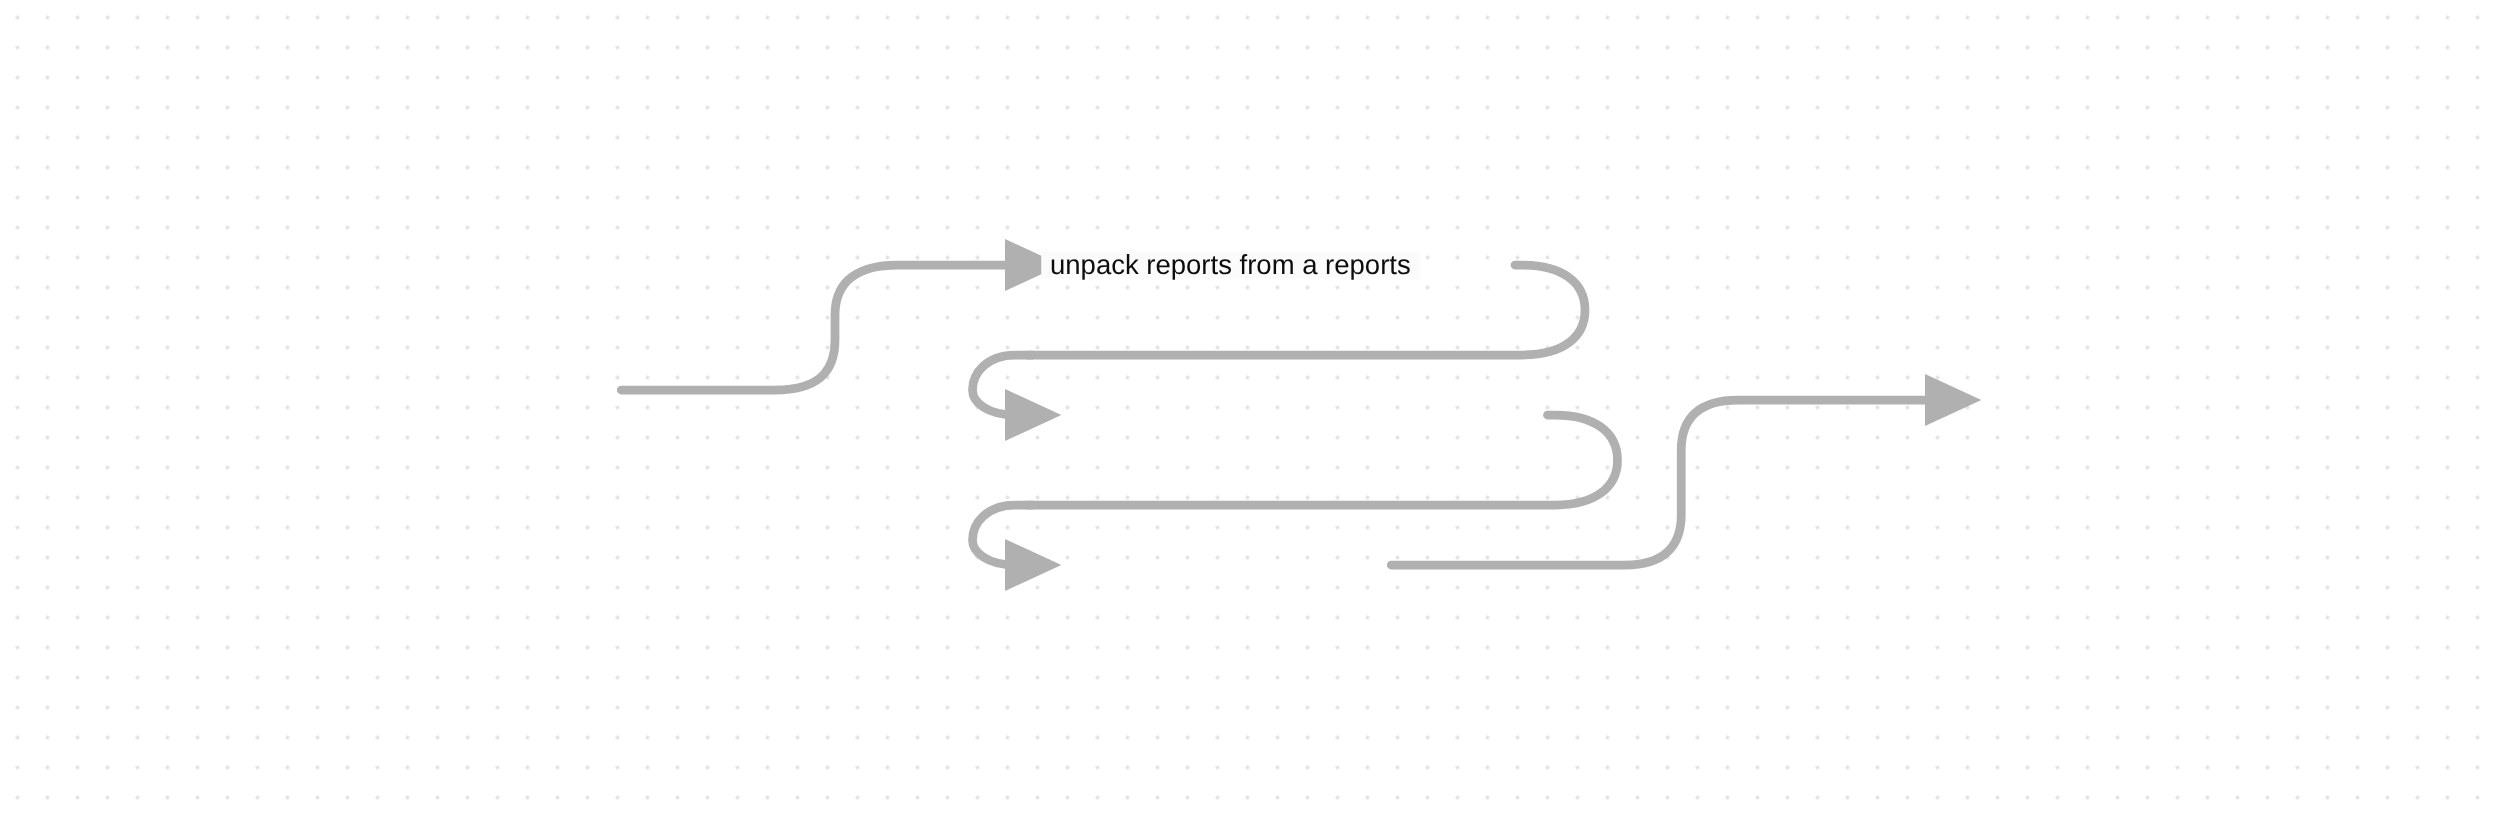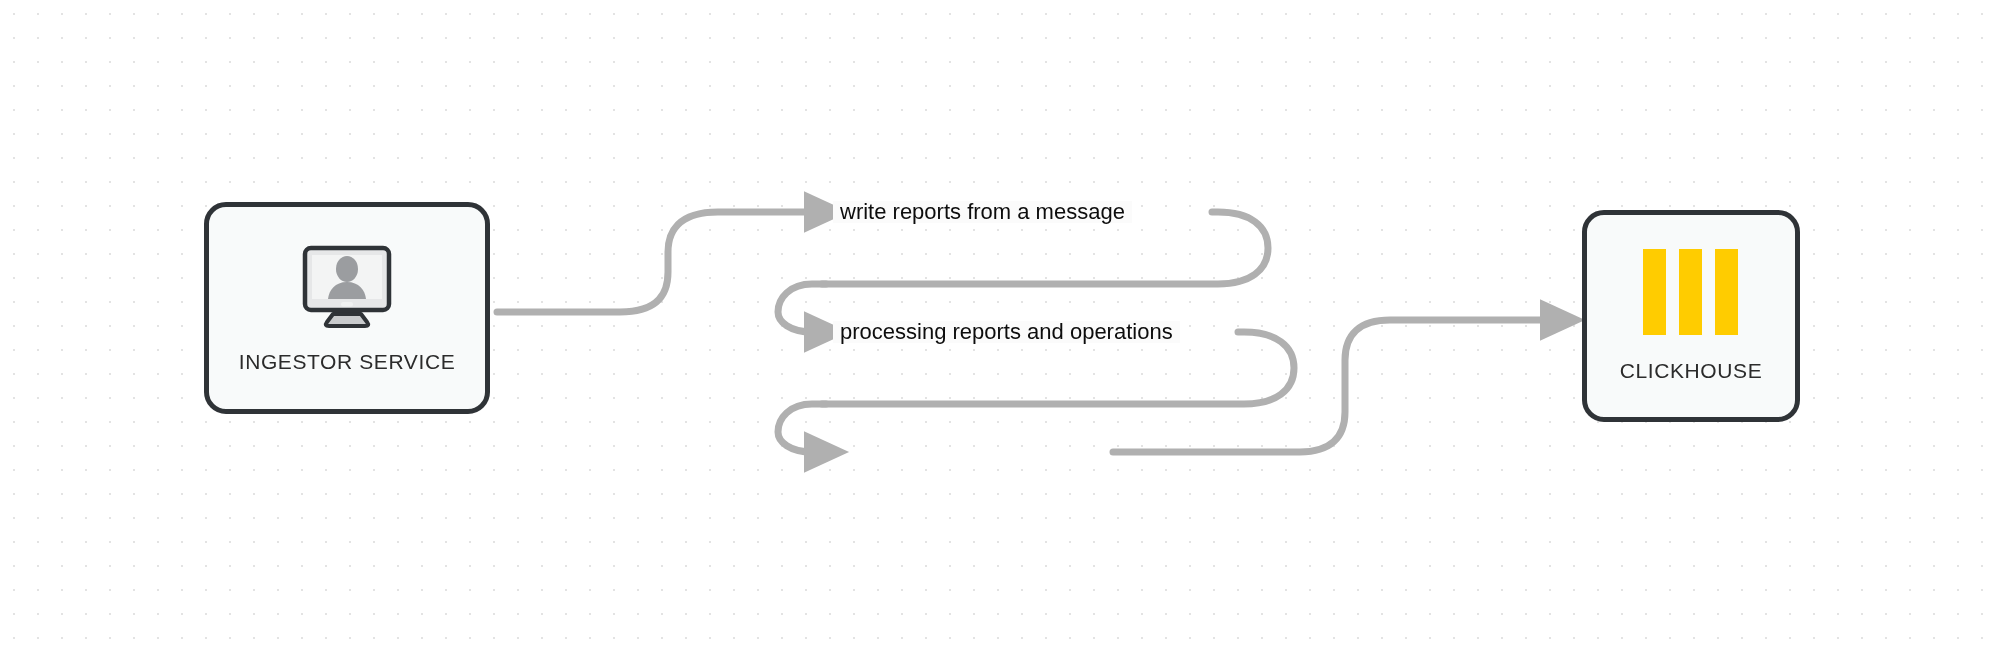--- a/index.html
+++ b/index.html
@@ -101,43 +101,17 @@
                C 1294,390 1276,404 1244,404 L 822,404"></path>
 
       <path d="M 826,404 L 812,404 C 790,404 778,418 778,432
                C 778,442 790,452 812,452" marker-end="url(#arrow)"></path>
 
       <path d="M 1113,452 L 1300,452 C 1330,452 1345,438 1345,412
                L 1345,360 C 1345,334 1360,320 1390,320 L 1548,320" marker-end="url(#arrow)"></path>
     </g>
   </svg>
 
-  <div class="node" id="node-ingestor">
-    <span>
-      <svg class="monitor-icon" width="100" height="90" viewBox="0 0 100 90" xmlns="http://www.w3.org/2000/svg">
-        <path d="M36 72 h28 l6 8 q3 4 -2 4 h-36 q-5 0 -2 -4 z" fill="#c9cbcd" stroke="#2f3337" stroke-width="4" stroke-linejoin="round"></path>
-        <rect x="8" y="6" width="84" height="62" rx="6" fill="#e6e7e8" stroke="#2f3337" stroke-width="4.5"></rect>
-        <rect x="15" y="13" width="70" height="44" fill="#f3f4f4"></rect>
-        <g fill="#9b9da0">
-          <ellipse cx="50" cy="27" rx="11" ry="13"></ellipse>
-          <path d="M50 40 c-12 0 -18 8 -19 17 h38 c-1 -9 -7 -17 -19 -17 z"></path>
-        </g>
-        <rect x="44" y="60" width="12" height="4.5" rx="2.2" fill="#f0f1f1"></rect>
-      </svg>
-    </span>
-    <div class="node-label">INGESTOR SERVICE</div>
-  </div>
 
-  <div class="node" id="node-clickhouse">
-    <span>
-      <svg class="ch-logo" width="108" height="86" viewBox="0 0 108 86" xmlns="http://www.w3.org/2000/svg">
-        <rect x="6" y="0" width="23" height="86" fill="#ffcc00"></rect>
-        <rect x="42" y="0" width="23" height="86" fill="#ffcc00"></rect>
-        <rect x="78" y="0" width="23" height="86" fill="#ffcc00"></rect>
-      </svg>
-    </span>
-    <div class="node-label">CLICKHOUSE</div>
-  </div>
 
-  <div class="edge-label" id="edge-label-1">write reports from a message</div>
-  <div class="edge-label" id="edge-label-2">processing reports and operations</div>
+  <div class="edge-label" id="edge-label-1">unpack reports from a reports</div>
 
 </div>
 
 </body></html>

